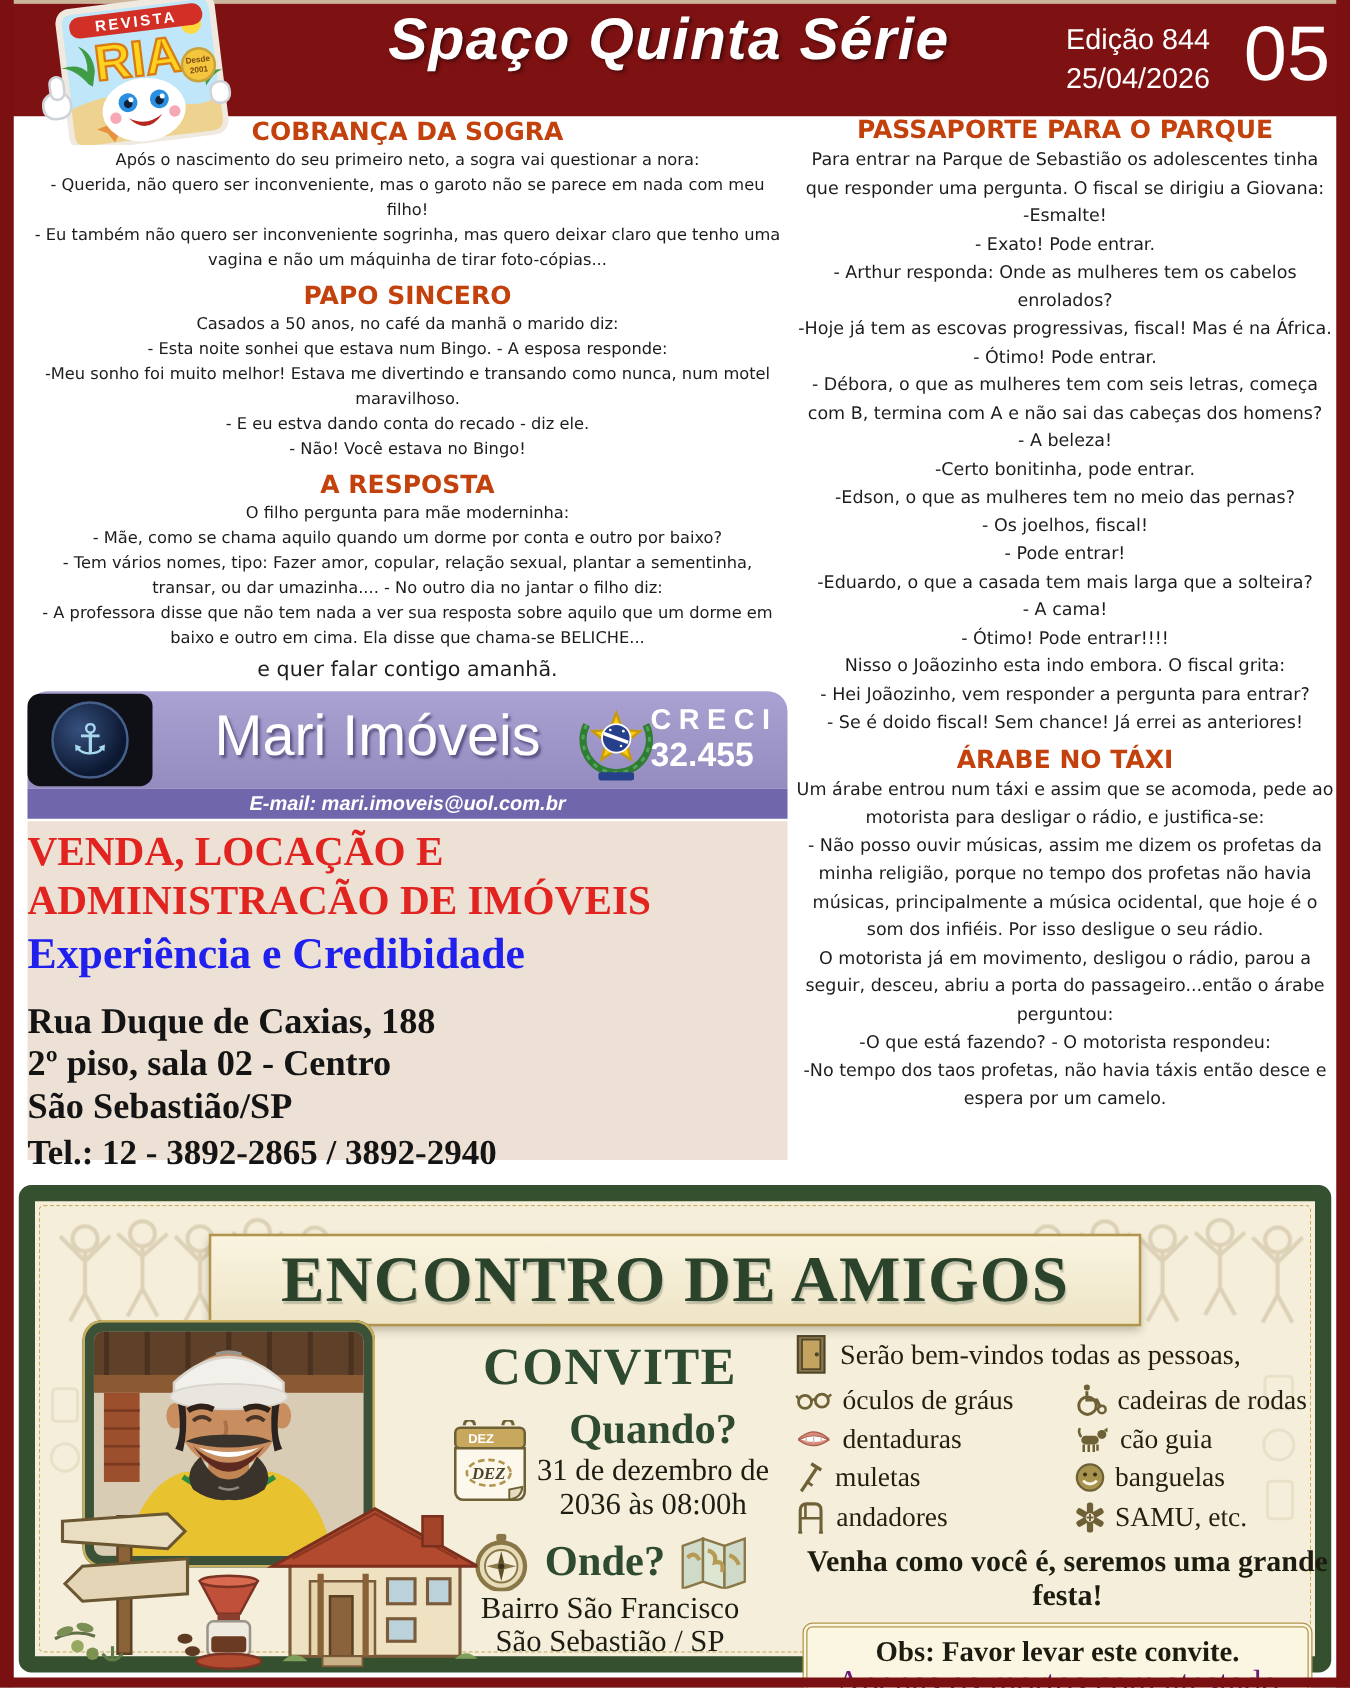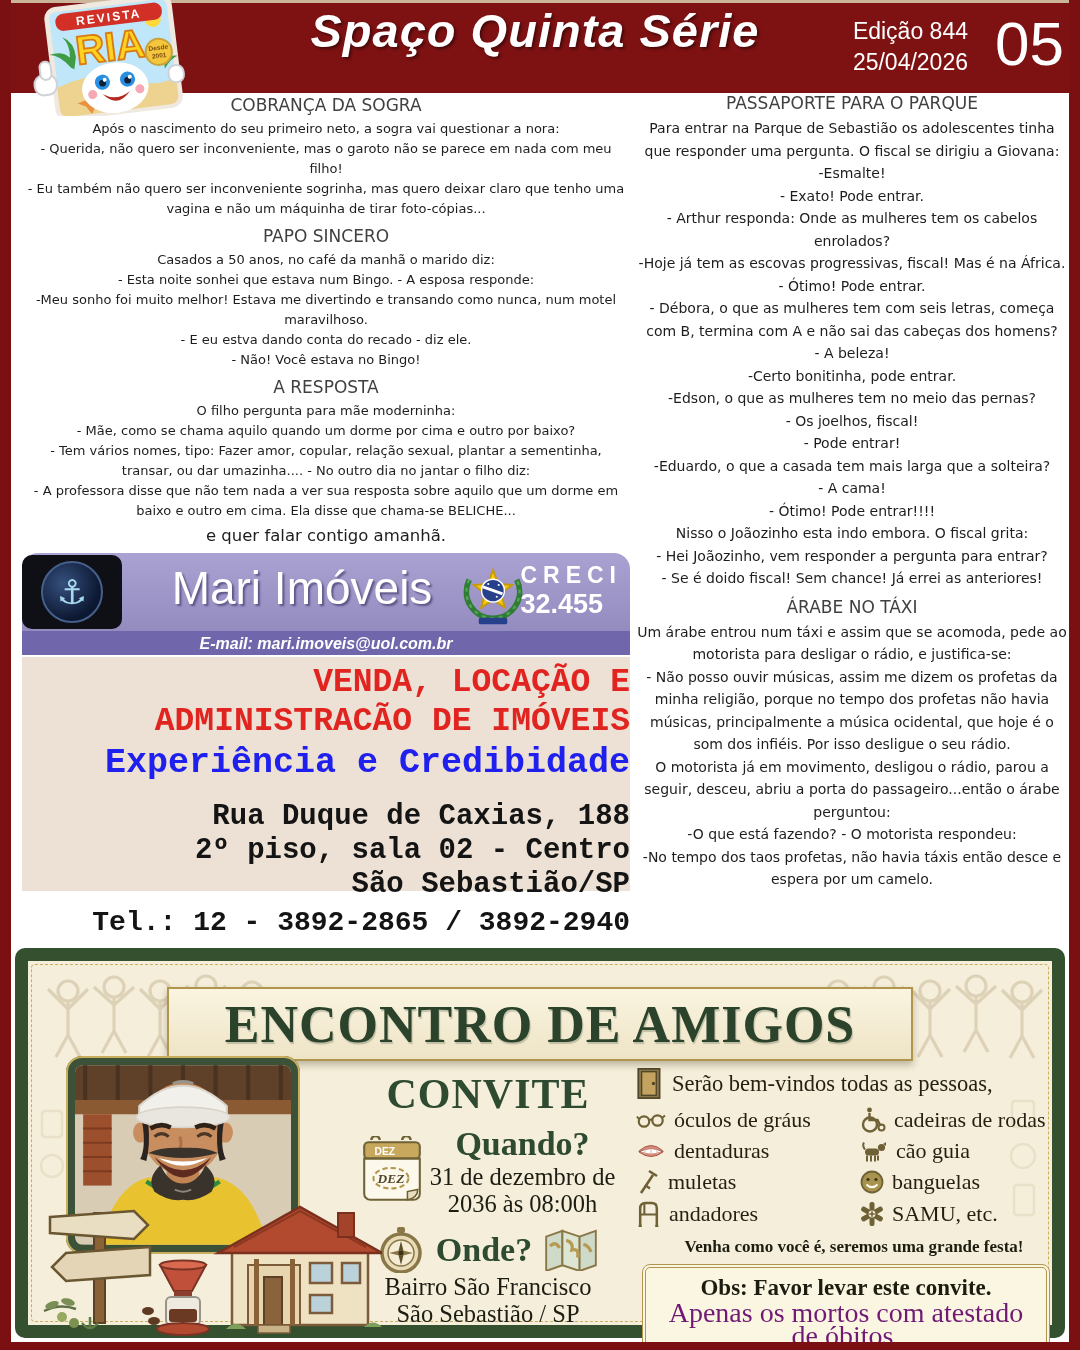--- a/index.html
+++ b/index.html
@@ -17,21 +17,21 @@
             text-shadow:2px 2px 3px rgba(0,0,0,.45);white-space:nowrap;}
   .hd-ed{position:absolute;right:112px;top:13px;color:#fff;font-size:23px;line-height:31px;text-align:left;
          font-family:"Liberation Sans",sans-serif;}
   .hd-page{position:absolute;right:16px;top:5px;color:#fff;font-size:62px;font-weight:400;
            font-family:"Liberation Sans",sans-serif;}
   .logo{position:absolute;left:16px;top:0;width:192px;height:116px;z-index:45;}
   
   .col{position:absolute;text-align:center;color:#1d1d1d;}
   .col-left{left:24px;top:94px;width:604px;font-size:13px;line-height:20px;}
   .col-right{left:636px;top:92px;width:432px;font-size:14px;line-height:22.5px;}
-  .jh{font-size:17px;font-weight:400;color:#404040;margin:6px 0 3px;line-height:22px;}
+  .jh{font-size:20px;font-weight:700;color:#c2410c;margin:6px 0 3px;line-height:22px;}
   section:first-child .jh{margin-top:0;}
   .jline{margin:0;}
   .jbig{font-size:16.5px;margin:3px 0 0;line-height:24px;}
   
   .ad{position:absolute;left:22px;top:553px;width:608px;height:385px;}
   .ad-banner{position:absolute;left:0;top:0;width:608px;height:78px;
              background:linear-gradient(#aaa2d2,#948bbf);border-radius:16px 16px 0 0;}
   .ad-logo{position:absolute;left:0;top:2px;width:100px;height:74px;background:#0f0f16;border-radius:10px;
            display:flex;align-items:center;justify-content:center;}
   .ad-anchor{width:58px;height:58px;border-radius:50%;
@@ -40,22 +40,22 @@
              color:#a8d8ec;font-size:34px;line-height:1;}
   .ad-brand{position:absolute;left:120px;top:8px;width:320px;text-align:center;color:#fff;
             font:400 46px "Liberation Sans",sans-serif;text-shadow:2px 2px 2px rgba(30,20,70,.5);}
   .ad-creci{position:absolute;right:8px;top:8px;color:#fff;text-align:left;
             font-family:"Liberation Sans",sans-serif;font-weight:700;}
   .ad-creci .c1{font-size:23px;letter-spacing:6px;line-height:28px;}
   .ad-creci .c2{font-size:27px;line-height:30px;}
   .ad-emblem{position:absolute;right:98px;top:2px;}
   .ad-email{position:absolute;left:0;top:78px;width:608px;height:24px;background:#6f66ab;
             color:#fff;font:italic 700 16px "Liberation Sans",sans-serif;text-align:center;line-height:26px;}
-  .ad-body{position:absolute;left:0;top:104px;width:608px;height:234px;background:#ece1d4;text-align:right;
-           font-family:Liberation Mono, monospace;font-weight:700;}
+  .ad-body{position:absolute;left:0;top:104px;width:608px;height:271px;background:#ece1d4;text-align:left;
+           font-family:Liberation Serif, serif;font-weight:700;}
   .ad-red{color:#e12420;font-size:33px;line-height:39px;margin:6px 0 0;}
   .ad-blue{color:#2020ee;font-size:35px;line-height:42px;margin:1px 0 0;}
   .ad-addr{color:#141414;font-size:29px;line-height:34px;margin:16px 0 0;}
   .ad-tel{color:#141414;font-size:28px;line-height:34px;margin:4px 0 0;}
   
   .inv{position:absolute;left:15px;top:948px;width:1050px;height:390px;background:#f4eeda;
        border:13px solid #35502f;border-radius:10px;box-sizing:border-box;
        font-family:"Liberation Serif",serif;color:#22301f;}
   .inv::after{content:"";position:absolute;left:3px;top:3px;right:3px;bottom:3px;
               border:1px dashed #c9ae5e;border-radius:4px;pointer-events:none;}
@@ -75,21 +75,21 @@
   .when-row{display:flex;align-items:center;justify-content:center;gap:7px;margin-top:8px;}
   .when-label,.where-label{font-size:34px;font-weight:700;color:#2e4a30;line-height:38px;}
   .when-text{text-align:center;}
   .date-line,.place-line{font-size:24.5px;line-height:27px;color:#1d1d14;margin:0;}
   .where-row{display:flex;align-items:center;justify-content:center;gap:12px;margin-top:10px;}
   .inv-right{position:absolute;left:608px;top:106px;width:436px;z-index:2;}
   .welcome-row{display:flex;align-items:center;gap:9px;}
   .welcome-row span{font-size:22.5px;color:#241f10;}
   .inv-grid{display:grid;grid-template-columns:224px 1fr;row-gap:5px;margin-top:7px;}
   .inv-item{display:flex;align-items:center;gap:8px;font-size:22px;color:#241f10;}
-  .venha{font-size:17px;font-weight:700;text-align:center;margin:10px 0 0;color:#1c1c10;}
+  .venha{font-size:24px;font-weight:700;text-align:center;margin:10px 0 0;color:#1c1c10;}
   .obs{margin-top:7px;margin-left:6px;width:408px;background:#fbf6e2;border:4px double #b1954d;
        border-radius:8px;text-align:center;padding:6px 8px;box-sizing:border-box;}
   .obs-t{font-size:23px;font-weight:700;margin:0;line-height:27px;color:#1c1c10;}
   .obs-l{font-size:28px;margin:0;line-height:23px;color:#701a75;}
   .ico{flex:none;}
 </style>
 </head>
 <body>
 
 <div class="page">
@@ -152,21 +152,21 @@
           <p class="jline">-  Esta noite sonhei que estava num Bingo. - A esposa responde:</p>
           <p class="jline">-Meu sonho foi muito melhor! Estava me divertindo e transando como nunca, num motel maravilhoso.</p>
           <p class="jline">- E eu estva dando conta do recado - diz ele.</p>
           <p class="jline">- Não!  Você estava no Bingo!</p>
         </div>
     </section>
     <section>
       <h2 class="jh">A RESPOSTA</h2>
       <div>
           <p class="jline">O filho pergunta para mãe moderninha:</p>
-          <p class="jline">- Mãe, como se chama aquilo quando um dorme por cima e outro por baixo?</p>
+          <p class="jline">- Mãe, como se chama aquilo quando um dorme por conta e outro por baixo?</p>
           <p class="jline">- Tem vários nomes, tipo: Fazer amor, copular, relação sexual, plantar a sementinha, transar, ou dar umazinha.... - No outro dia no jantar o filho diz:</p>
           <p class="jline">- A professora disse que não tem nada a ver sua resposta sobre aquilo que um dorme em baixo e outro em cima. Ela disse que chama-se BELICHE...</p>
         </div>
       <p class="jbig">e quer falar contigo amanhã.</p>
     </section>
   </div>
 
   <div class="col col-right">
     <section>
       <h2 class="jh">PASSAPORTE PARA O  PARQUE</h2>

